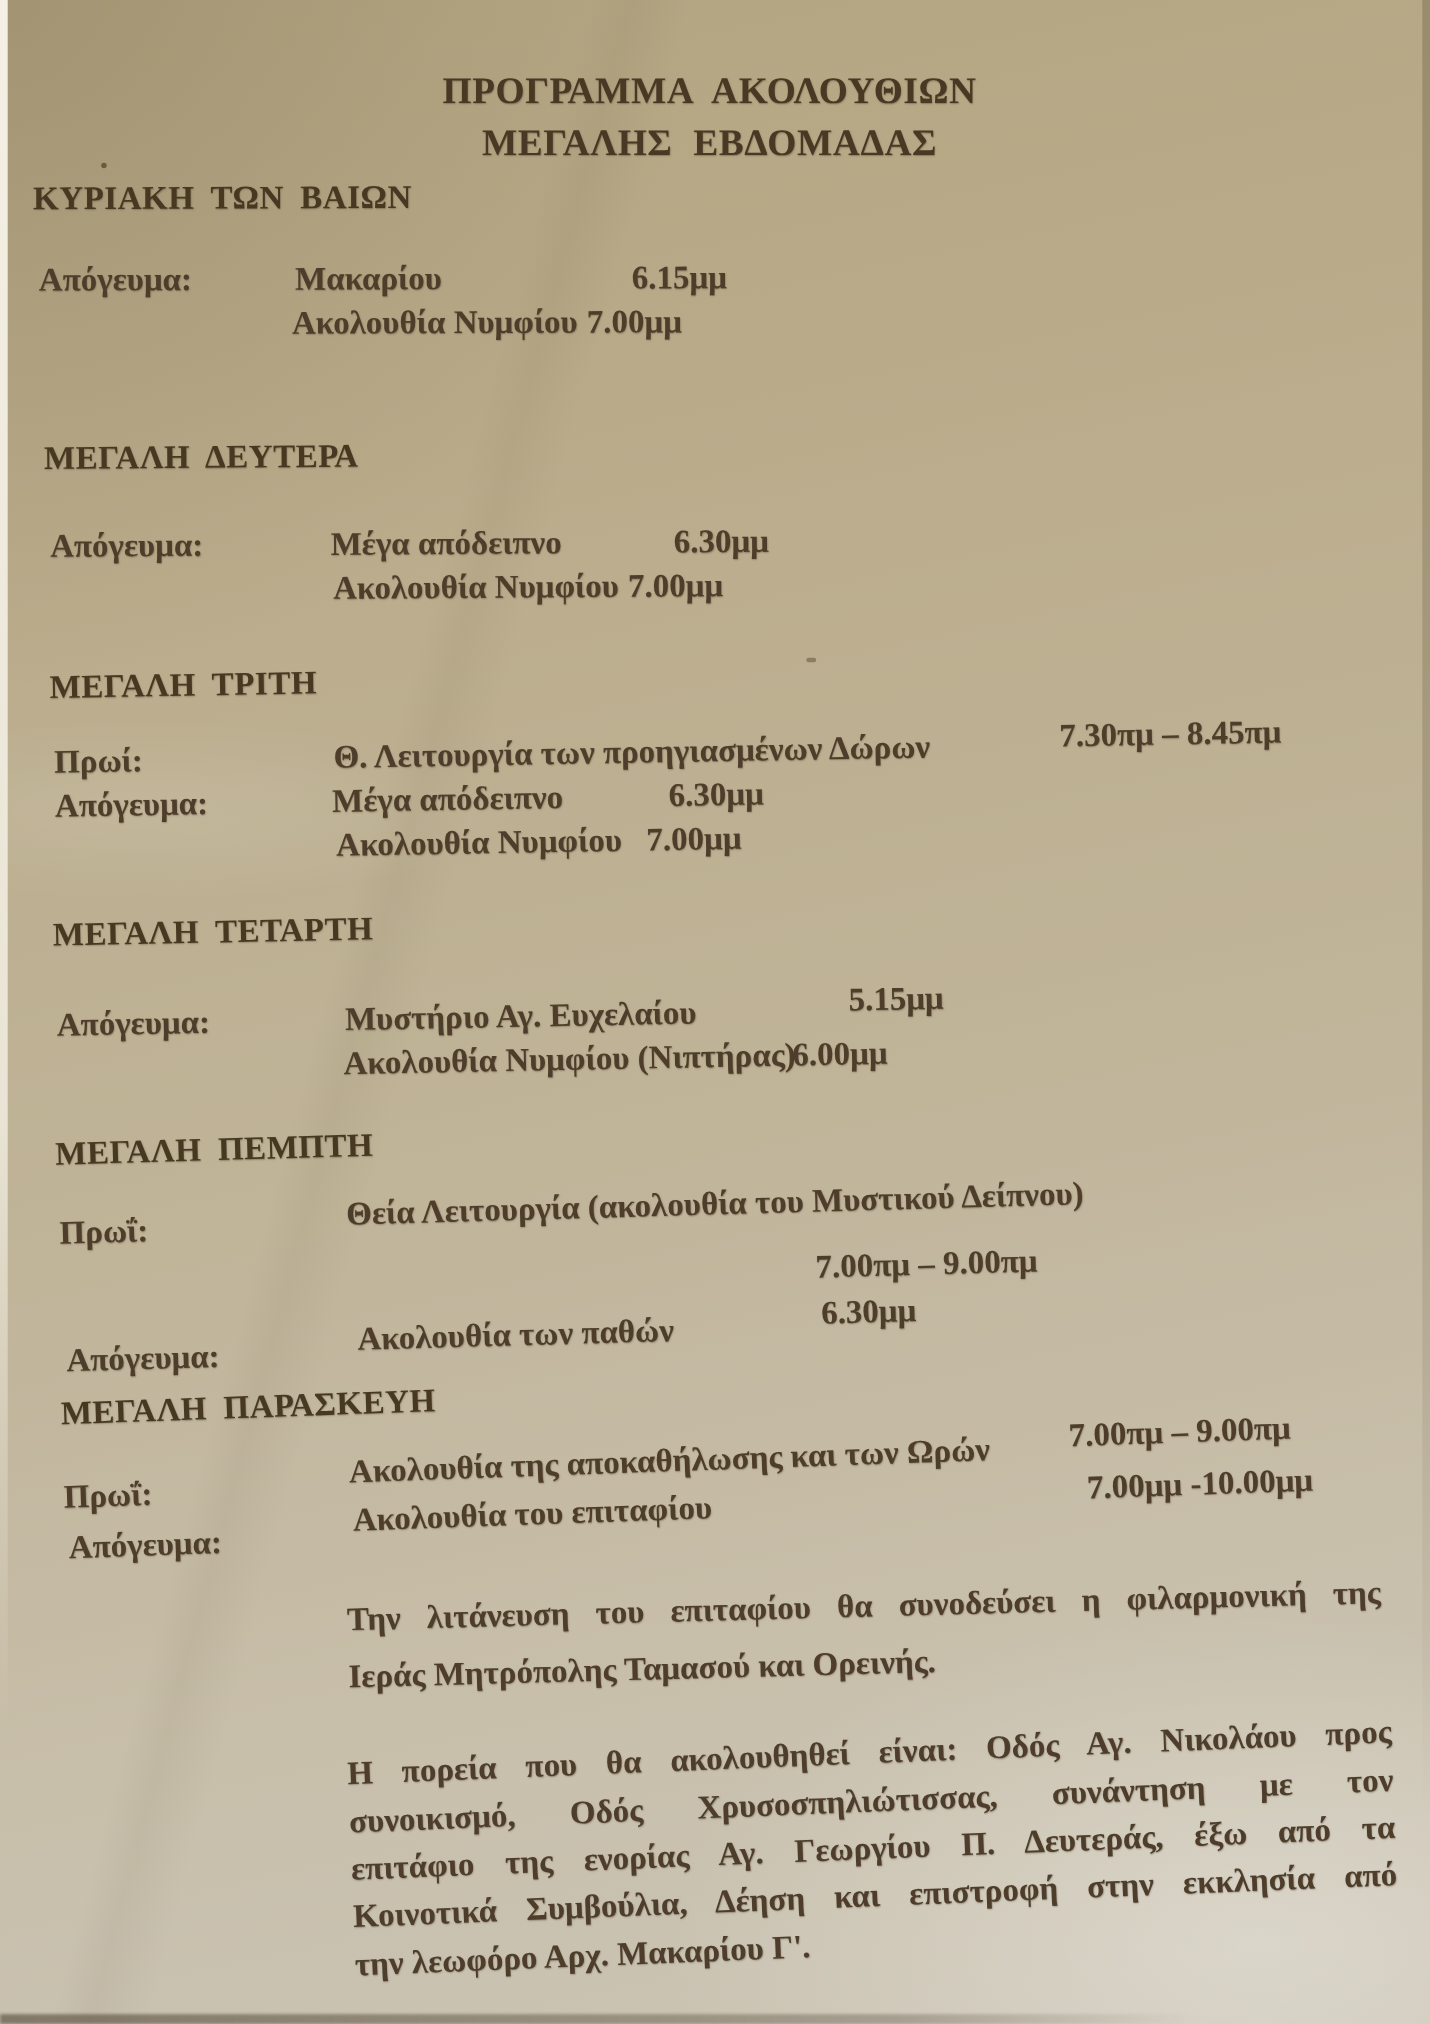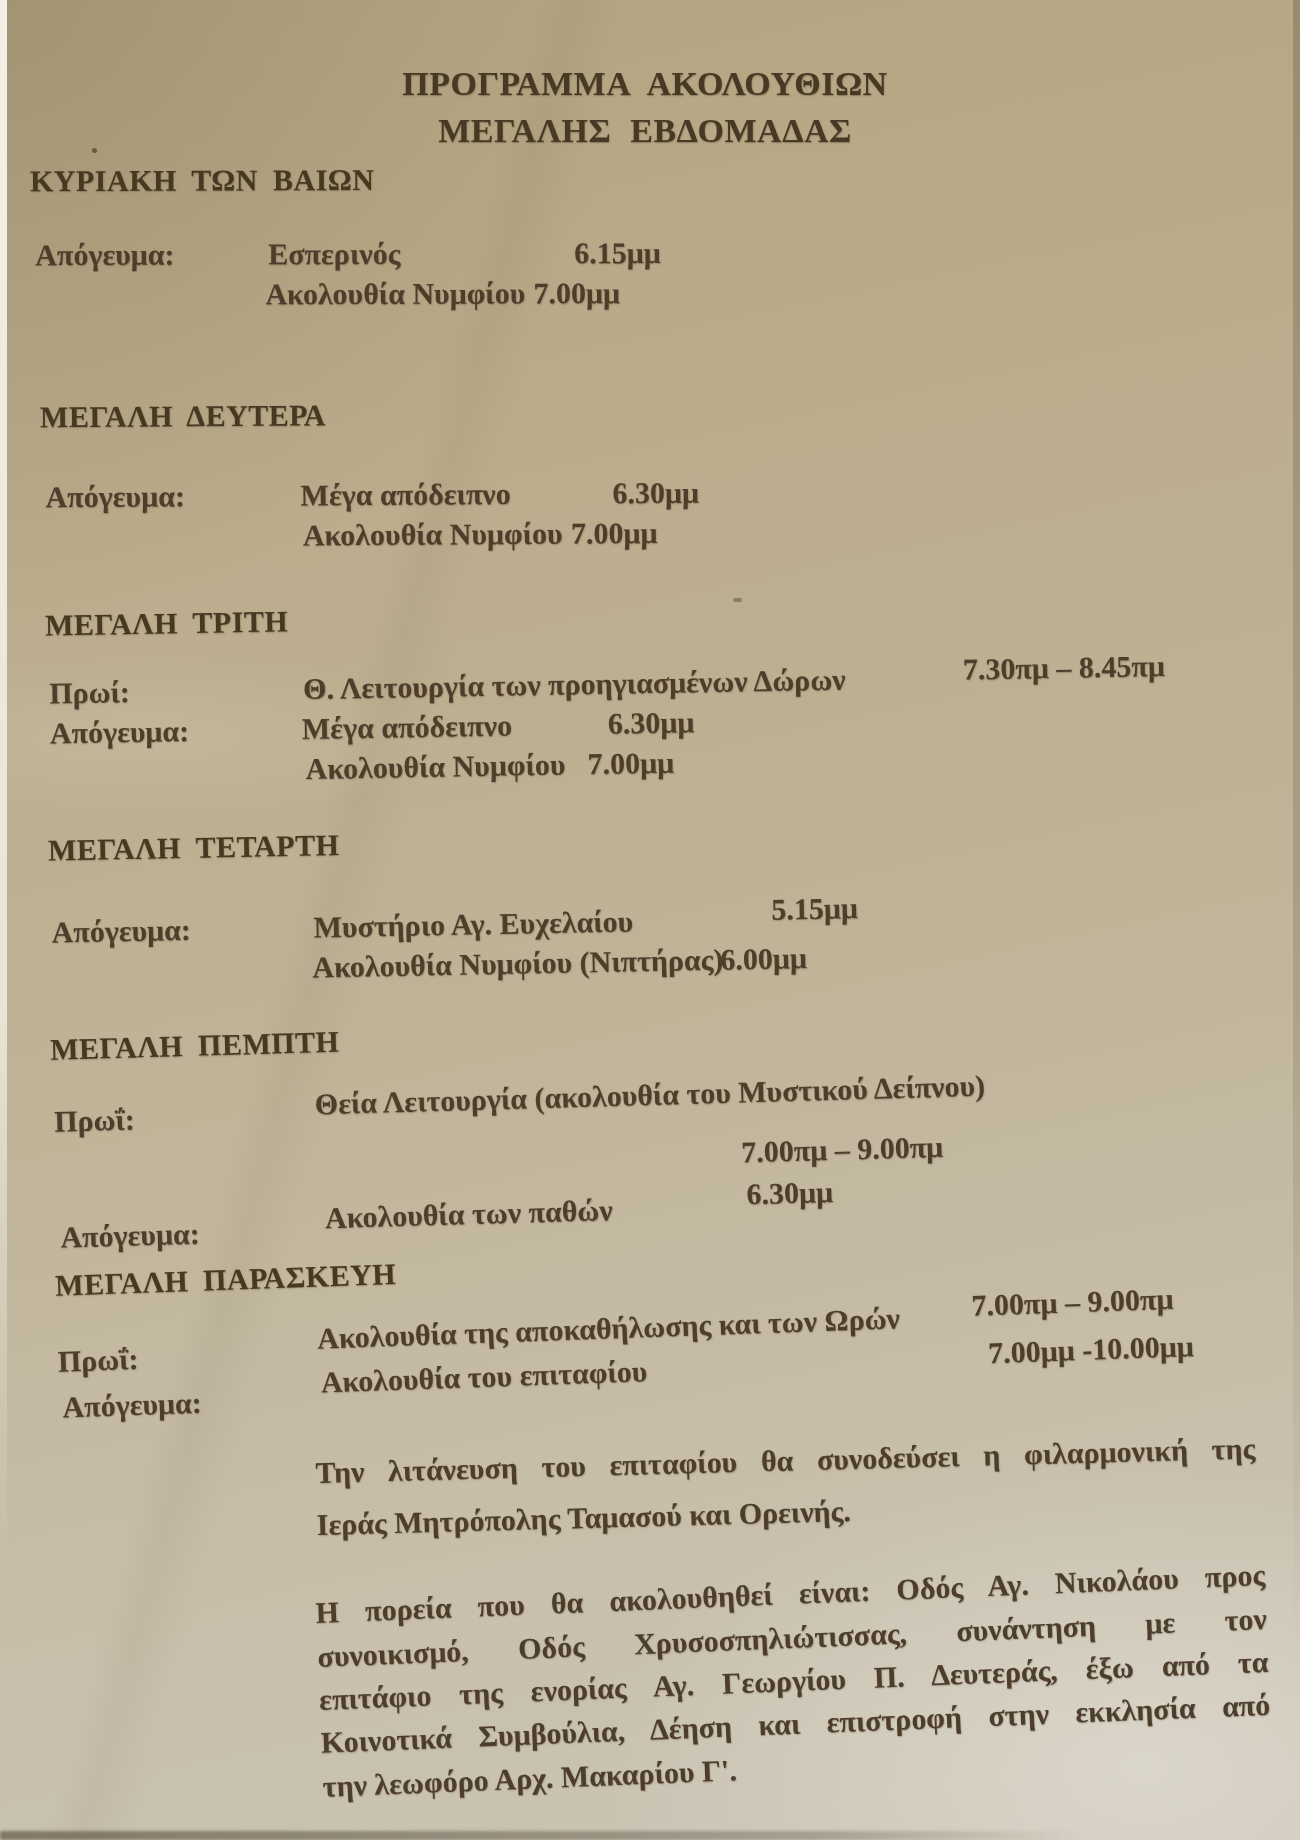--- a/index.html
+++ b/index.html
@@ -48,21 +48,21 @@
       <div>ΜΕΓΑΛΗΣ ΕΒΔΟΜΑΔΑΣ</div>
     </div>
 
     <div class="speck" style="left:92px;top:148px;width:5px;height:5px;"></div>
     <div class="speck" style="left:733px;top:598px;width:9px;height:4px;border-radius:2px;opacity:.5;"></div>
 
     <div class="sec" style="top:162px;height:170px;transform:rotate(-0.2deg);transform-origin:650px 20px;">
       <div class="hd txt" style="left:30px">ΚΥΡΙΑΚΗ ΤΩΝ ΒΑΙΩΝ</div>
       <div class="row txt" style="top:74px;">
         <span class="lb" style="left:35px">Απόγευμα:</span>
-        <span class="sv" style="left:268px">Εσπερινός</span>
+        <span class="sv" style="left:268px">Μακαρίου</span>
         <span class="tm" style="left:574px">6.15μμ</span>
       </div>
       <div class="row txt" style="top:114px;">
         <span class="sv" style="left:265px">Ακολουθία Νυμφίου</span>
         <span class="tm" style="left:533px">7.00μμ</span>
       </div>
     </div>
 
     <div class="sec" style="top:396px;height:175px;transform:rotate(-0.4deg);transform-origin:650px 20px;">
       <div class="hd txt" style="left:40px">ΜΕΓΑΛΗ ΔΕΥΤΕΡΑ</div>

